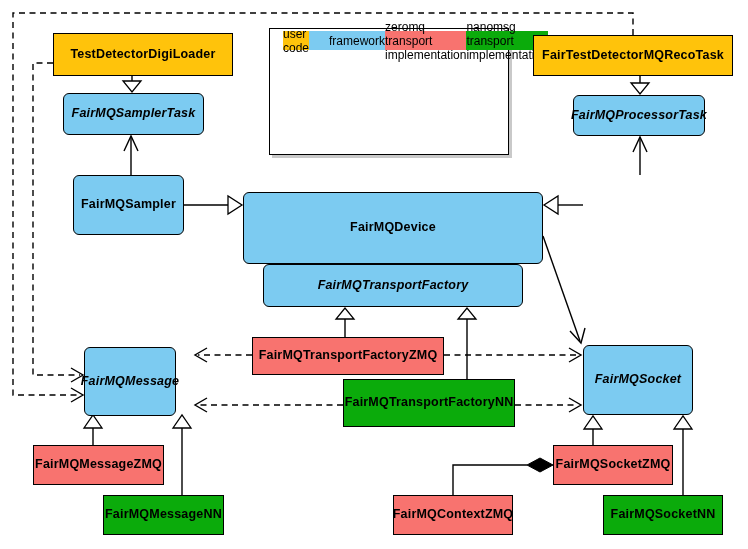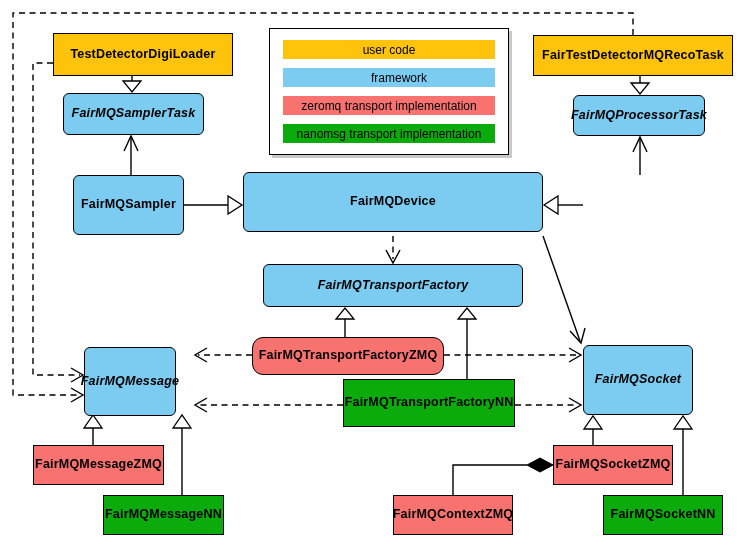--- a/index.html
+++ b/index.html
@@ -21,21 +21,21 @@
   }
   .uc  { background:#FFC30B; }
   .fw  { background:#7CCBF1;border-radius:6px; }
   .zmq { background:#F8736F; }
   .nn  { background:#0BAB0B; }
   .abstract span { font-style:italic; }
   .legend {
     position:absolute; left:269px; top:28px; width:240px; height:127px;
     box-sizing:border-box; background:#ffffff; border:1.5px solid #000;
     box-shadow:3px 3px 0 #c9c9c9;
-    display:flex; flex-direction:column; justify-content:space-evenly;
+    display:flex; justify-content:space-evenly;
     padding:2px 13px;
   }
   .legend .bar {
     height:19px; display:flex; align-items:center; justify-content:center;
     font-size:12px; font-weight:normal; color:#000;
   }
   .bar-uc  { background:#FFC30B; }
   .bar-fw  { background:#7CCBF1;padding-left:20px; }
   .bar-zmq { background:#F8736F; }
   .bar-nn  { background:#0BAB0B; }
@@ -176,27 +176,27 @@
   </div>
   <div class="node fw abstract" style="left:63px;top:93px;width:141px;height:42px;">
     <span>FairMQSamplerTask</span>
   </div>
   <div class="node fw abstract" style="left:573px;top:95px;width:132px;height:41px;">
     <span>FairMQProcessorTask</span>
   </div>
   <div class="node fw" style="left:73px;top:175px;width:111px;height:60px;">
     <span>FairMQSampler</span>
   </div>
-  <div class="node fw" style="left:243px;top:172px;width:300px;height:60px;">
+  <div class="node fw" style="left:243px;top:192px;width:300px;height:72px;">
     <span>FairMQDevice</span>
   </div>
   <div class="node fw abstract" style="left:263px;top:264px;width:260px;height:43px;">
     <span>FairMQTransportFactory</span>
   </div>
-  <div class="node zmq" style="left:252px;top:337px;width:192px;height:38px;border-radius:11px;">
+  <div class="node zmq" style="left:252px;top:337px;width:192px;height:38px;">
     <span>FairMQTransportFactoryZMQ</span>
   </div>
   <div class="node nn" style="left:343px;top:379px;width:172px;height:48px;">
     <span>FairMQTransportFactoryNN</span>
   </div>
   <div class="node fw abstract" style="left:84px;top:347px;width:92px;height:69px;">
     <span>FairMQMessage</span>
   </div>
   <div class="node fw abstract" style="left:583px;top:345px;width:110px;height:70px;">
     <span>FairMQSocket</span>

